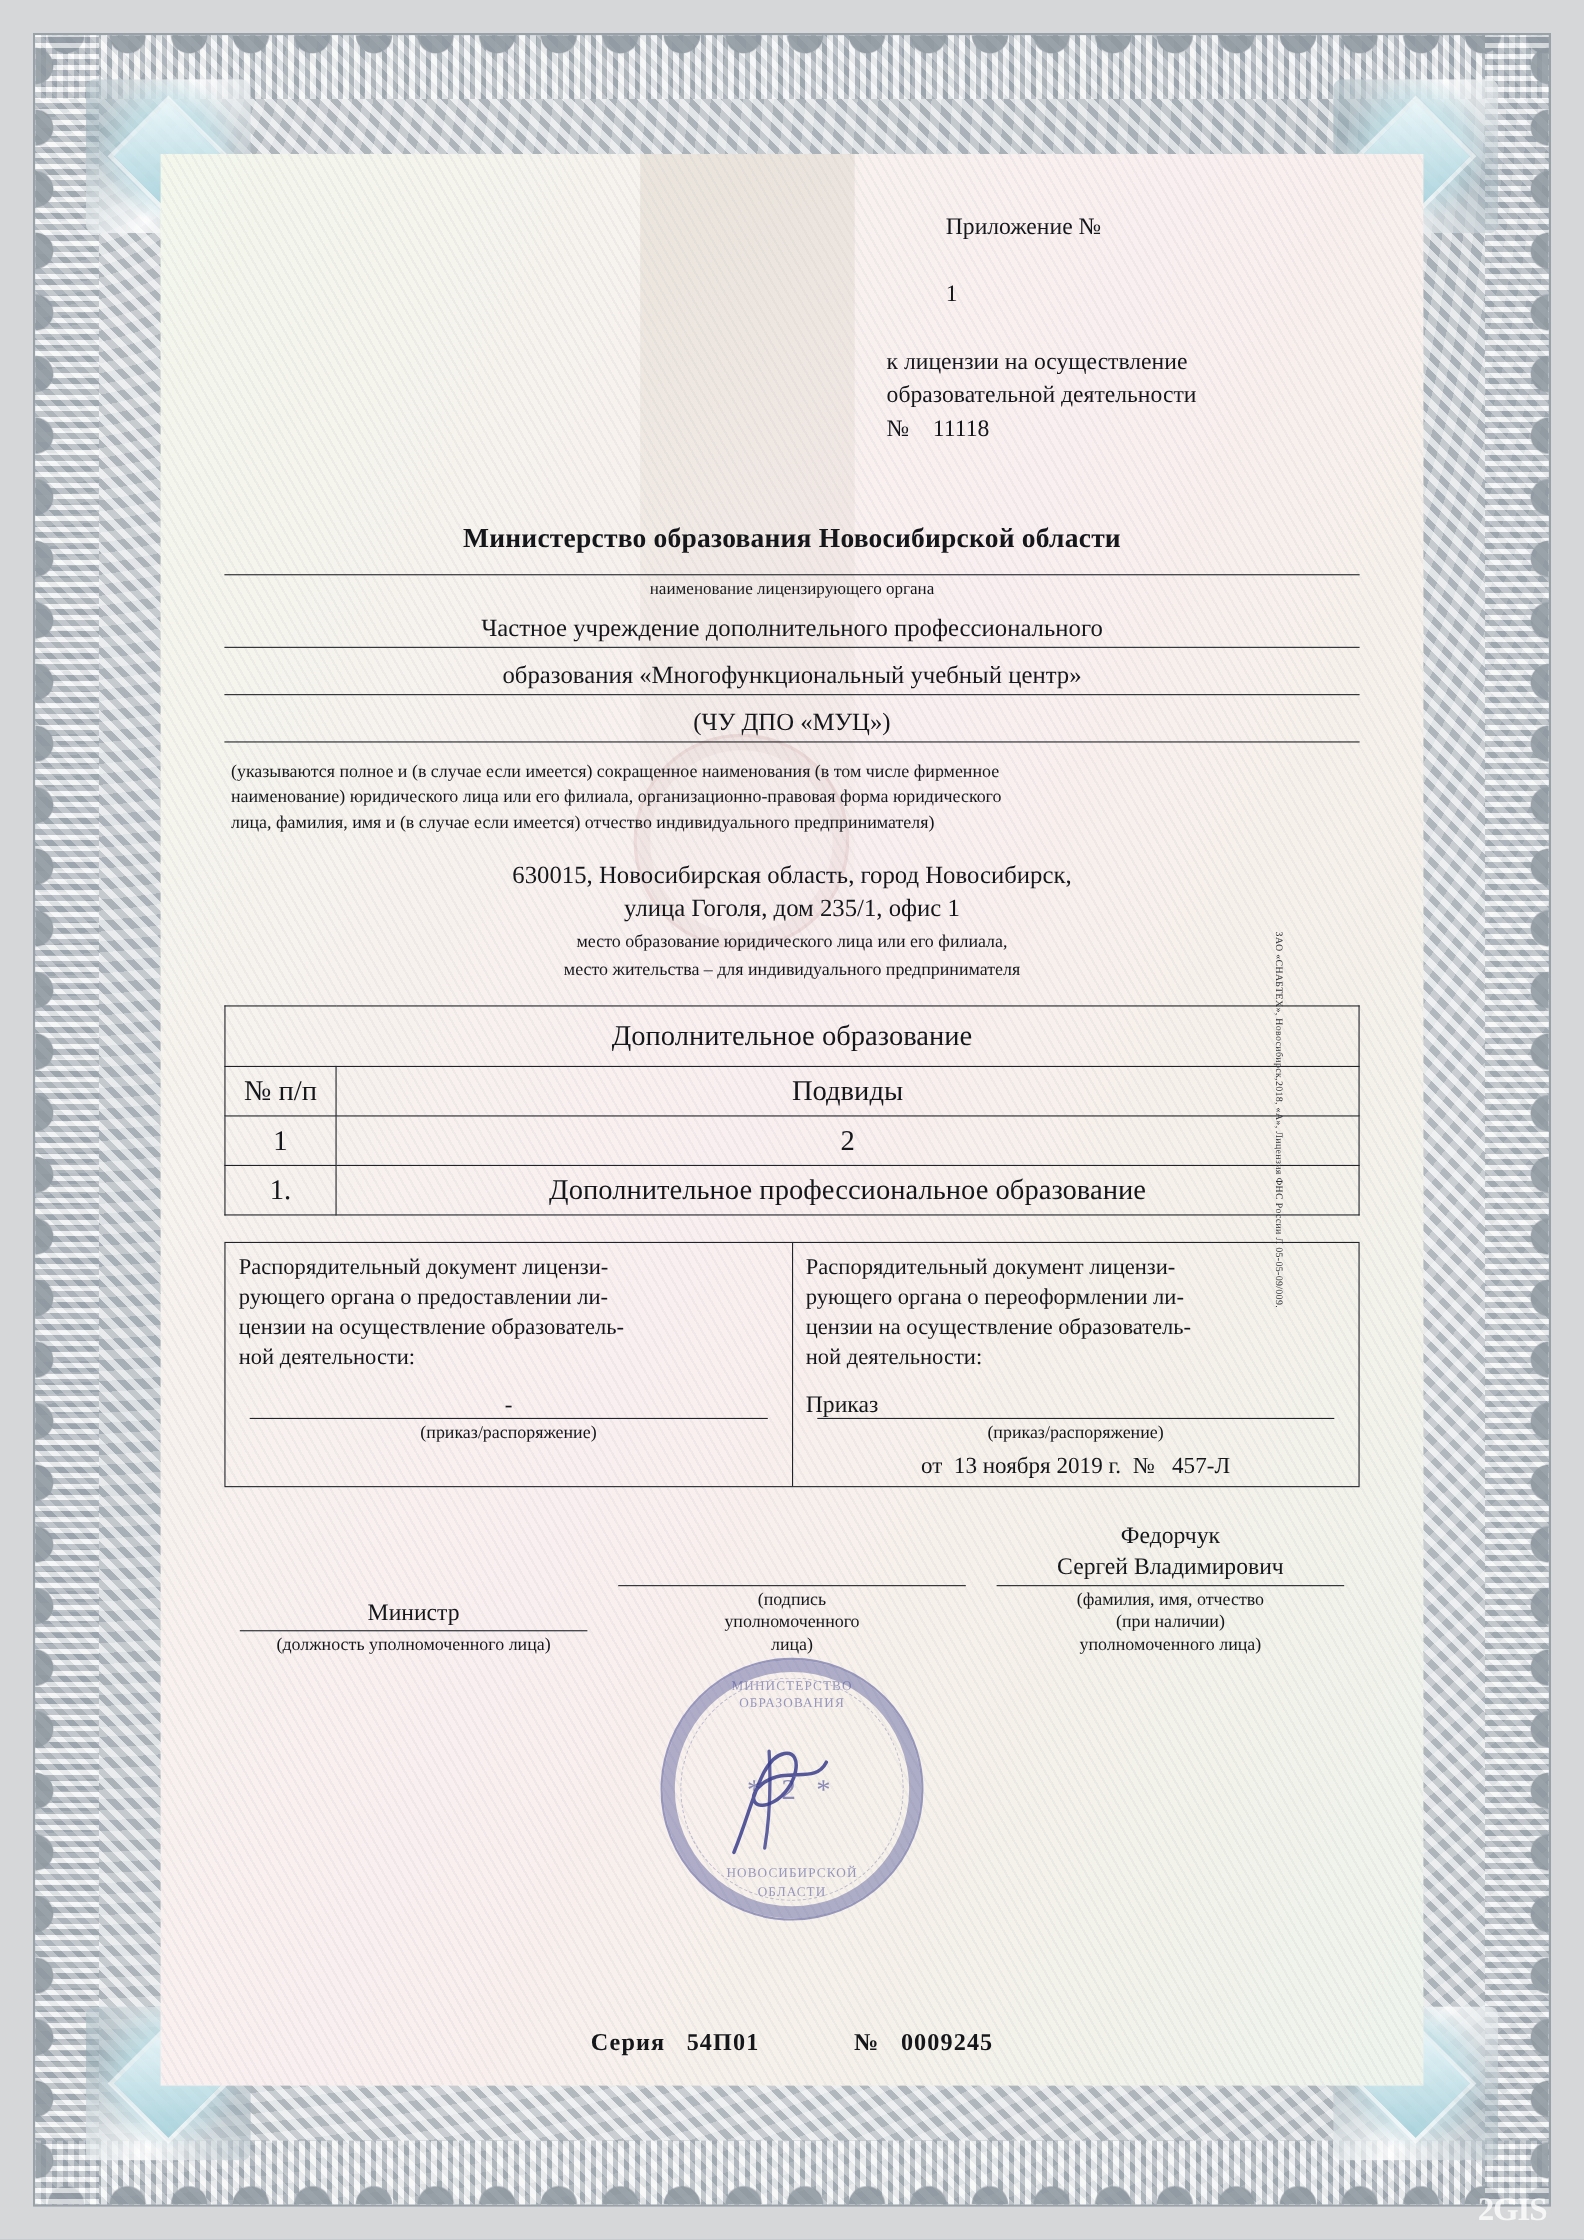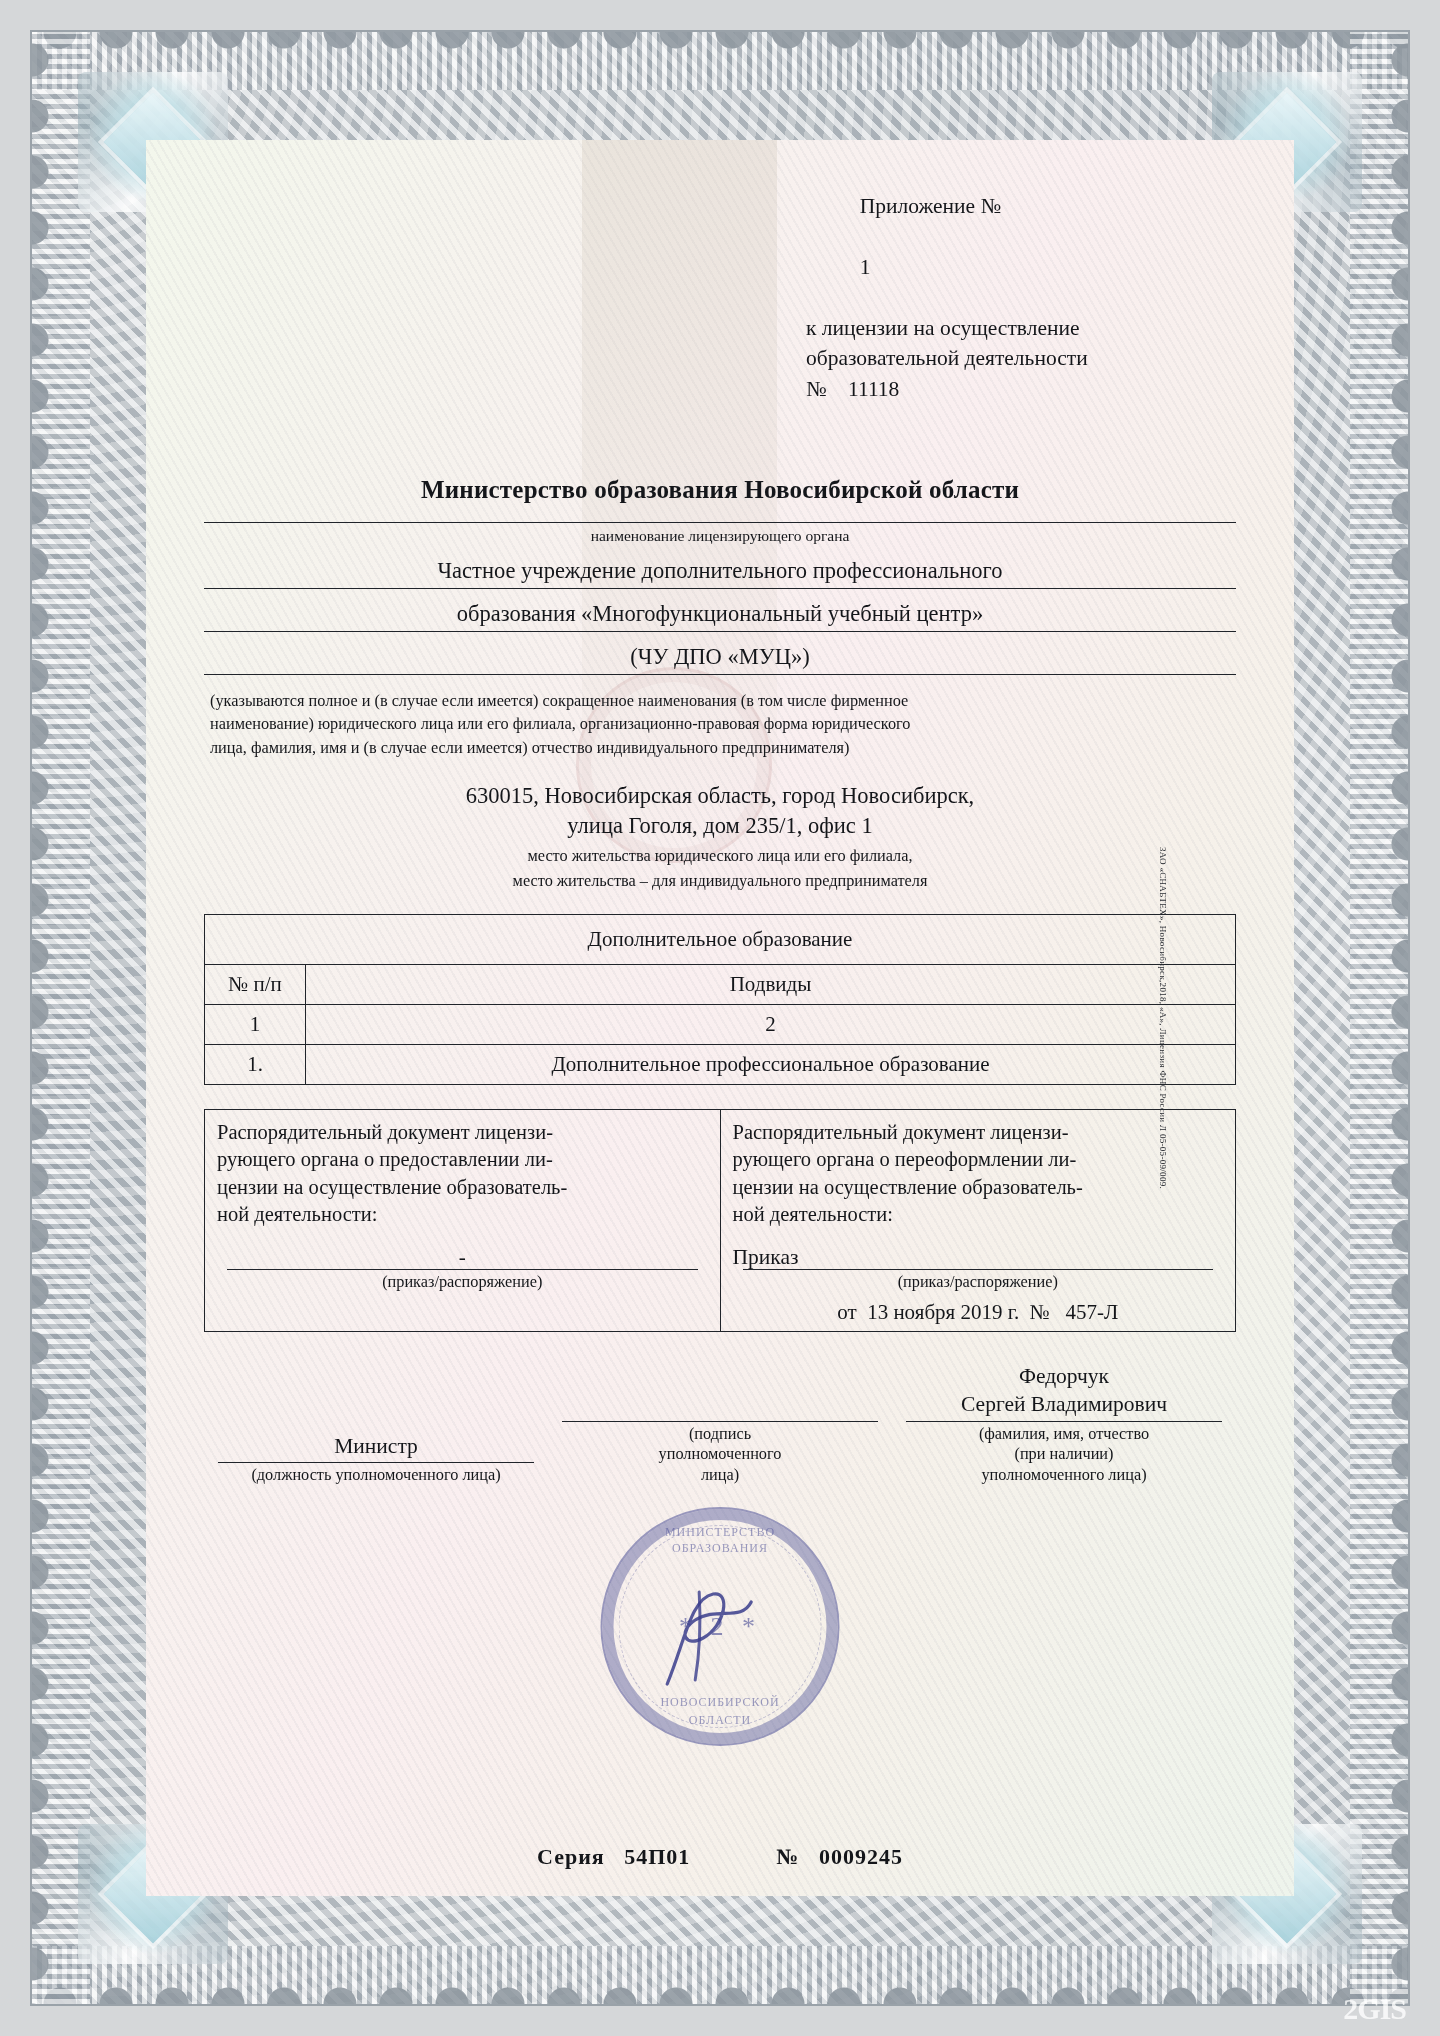--- a/index.html
+++ b/index.html
@@ -119,21 +119,21 @@
   .addr .line{font-size:22.5px;line-height:1.34;}
   .addr .cap{font-size:16.3px;line-height:1.32;margin-top:4px;}
 
   
   table.subkinds{
     width:100%;border-collapse:collapse;margin-top:22px;
     border:1.6px solid #20242a;
   }
   table.subkinds td{
     border:1.4px solid #20242a;text-align:center;
-    font-size:21px;padding:7px 4px;
+    font-size:26px;padding:7px 4px;
   }
   table.subkinds td.tall{padding:12px 4px;}
   td.numcol{width:92px;}
   td.big{font-size:23px;padding:11px 4px;}
 
   
   .docs{display:flex;margin-top:24px;border:1.6px solid #20242a;}
   .docs .col{flex:1;padding:9px 12px 6px;box-sizing:border-box;}
   .docs .col.left{border-right:1.6px solid #20242a;}
   .docs p.t{font-size:20.5px;line-height:1.34;margin:0;}
@@ -242,21 +242,21 @@
         <div class="fineprint">
           <div>(указываются полное и (в случае если имеется) сокращенное наименования (в том числе фирменное</div>
           <div>наименование) юридического лица или его филиала,  организационно-правовая форма юридического</div>
           <div>лица, фамилия, имя и (в случае если имеется) отчество индивидуального предпринимателя)</div>
         </div>
       </div>
 
       <div class="addr">
         <div class="line">630015, Новосибирская область, город Новосибирск,</div>
         <div class="line">улица Гоголя, дом 235/1, офис 1</div>
-        <div class="cap">место жительства юридического лица или его филиала,</div>
+        <div class="cap">место образование юридического лица или его филиала,</div>
         <div class="cap">место жительства – для индивидуального предпринимателя</div>
       </div>
 
       <table class="subkinds">
         <tbody>
             <tr>
           <td class="tall" colspan="2">Дополнительное образование</td>
         </tr>
         <tr>
           <td class="numcol">№ п/п</td>

